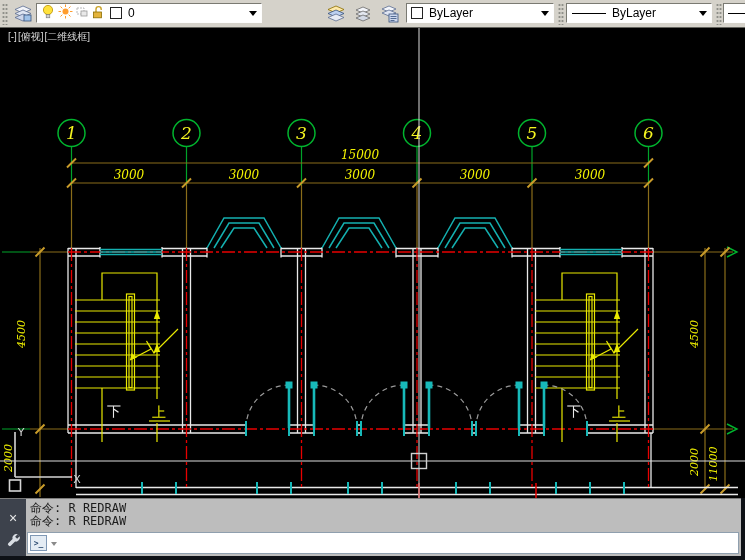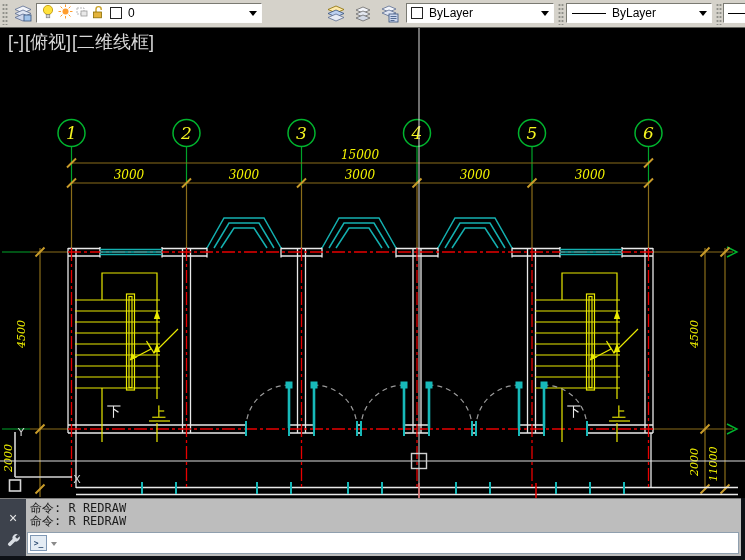--- a/index.html
+++ b/index.html
@@ -14,21 +14,21 @@
   .tbtn{position:absolute;top:2px;width:24px;height:24px;display:flex;align-items:center;justify-content:center;}
   .combo{position:absolute;top:3px;height:20px;background:#fff;box-sizing:border-box;
          border:1px solid;border-color:#7a7a72 #fdfdfd #fdfdfd #7a7a72;
          display:flex;align-items:center;font-size:12px;color:#000;overflow:hidden;}
   .combo .caret{width:0;height:0;border:4px solid transparent;border-top:5px solid #000;
                 position:absolute;right:4px;top:7px;}
   .sw{width:10px;height:10px;background:#fff;border:1px solid #222;display:inline-block;}
   .ltline{display:inline-block;width:34px;height:0;border-top:1px solid #000;}
   
   .canvas{position:absolute;left:0;top:28px;width:745px;height:470px;background:#000;}
-  .vplabel{position:absolute;left:8px;top:2px;color:#d8d8d8;font-size:18px;z-index:5;}
+  .vplabel{position:absolute;left:8px;top:2px;color:#d8d8d8;font-size:10px;z-index:5;}
   .vplabel span{margin-right:1px;cursor:default;}
   svg text{user-select:none;}
   .dimtxt{fill:#f2f200;font:italic 12px "DejaVu Serif",serif;text-anchor:middle;}
   .dimtxtv{fill:#f2f200;font:italic 11px "DejaVu Serif",serif;text-anchor:middle;}
   .bub{fill:#f5f520;font:italic 17px "DejaVu Serif",serif;text-anchor:middle;}
   .cjkw{fill:#e8e8e8;font:14px "DejaVu Sans",sans-serif;text-anchor:middle;}
   .cjky{fill:#e9e900;font:14px "DejaVu Sans",sans-serif;text-anchor:middle;}
   .ucslab{fill:#d5d5d5;font:11px "DejaVu Sans",sans-serif;text-anchor:middle;}
   
   .dock{position:absolute;left:0;top:498px;width:745px;height:62px;background:#bdbdbd;

